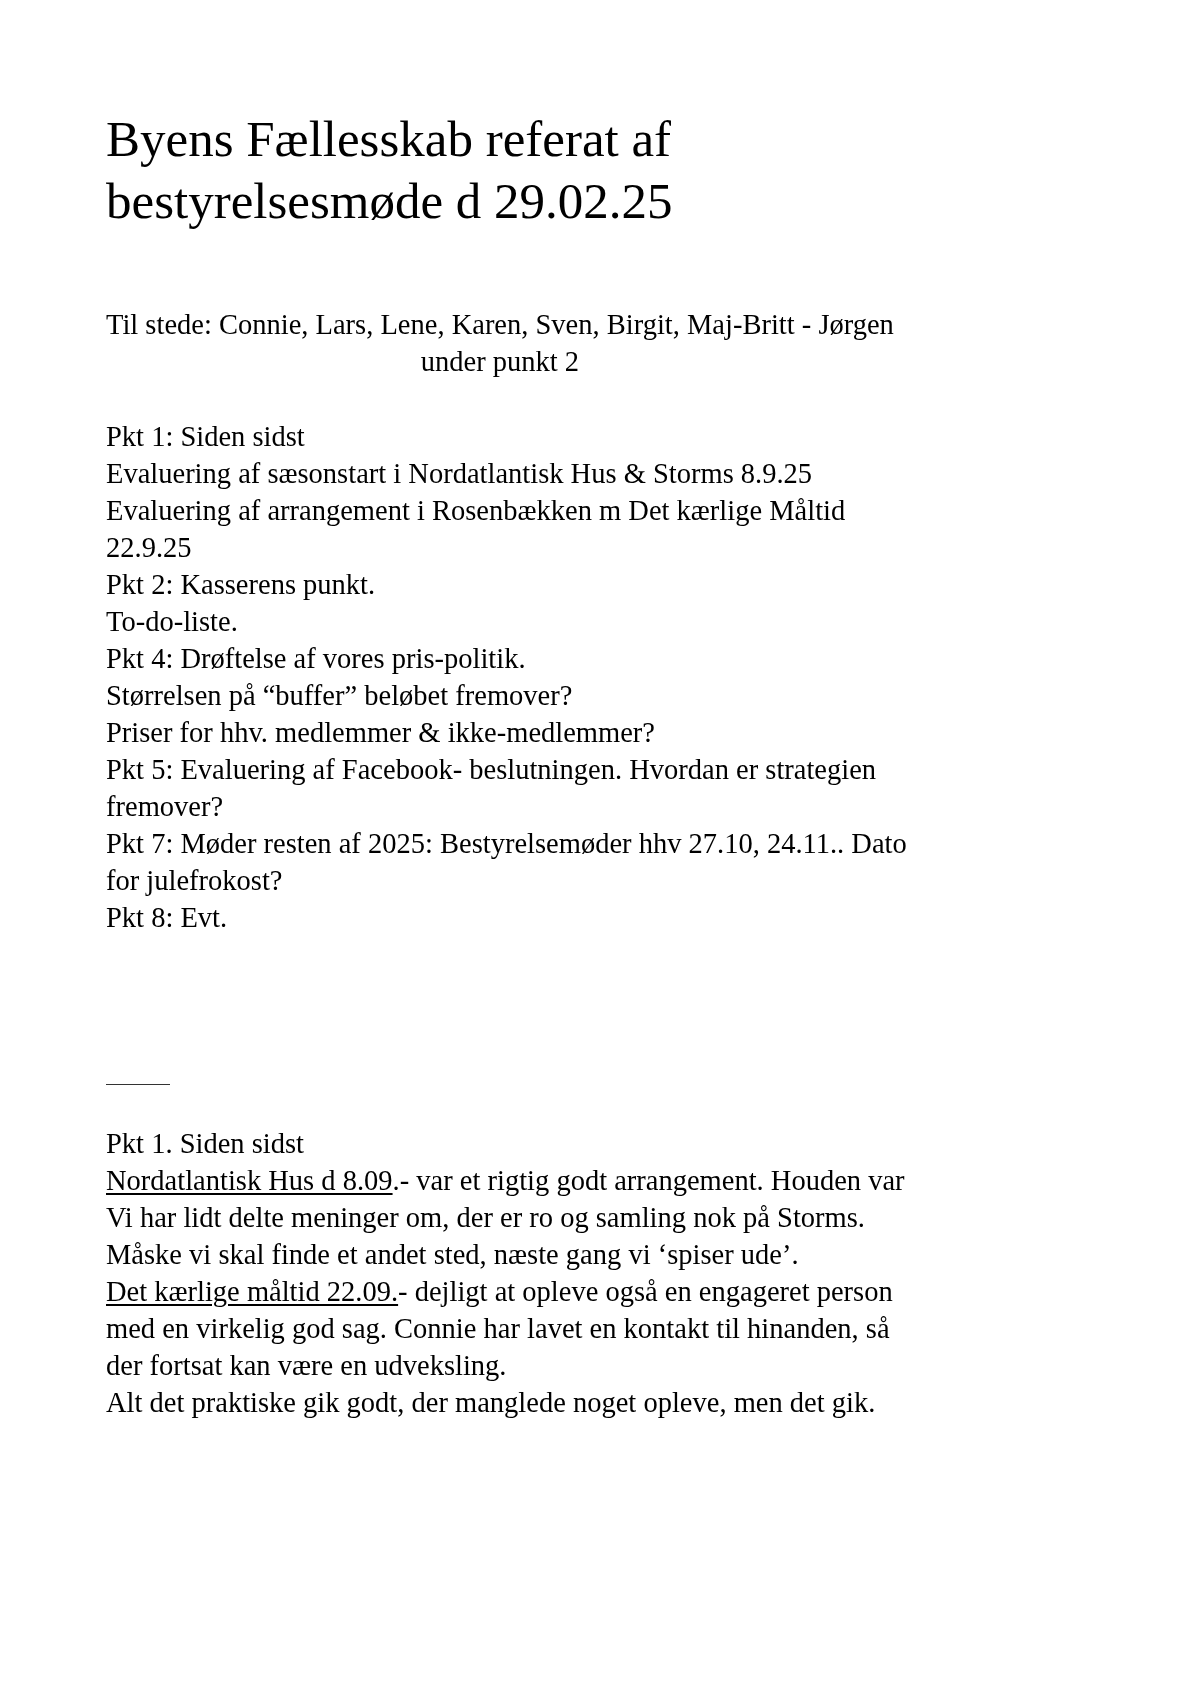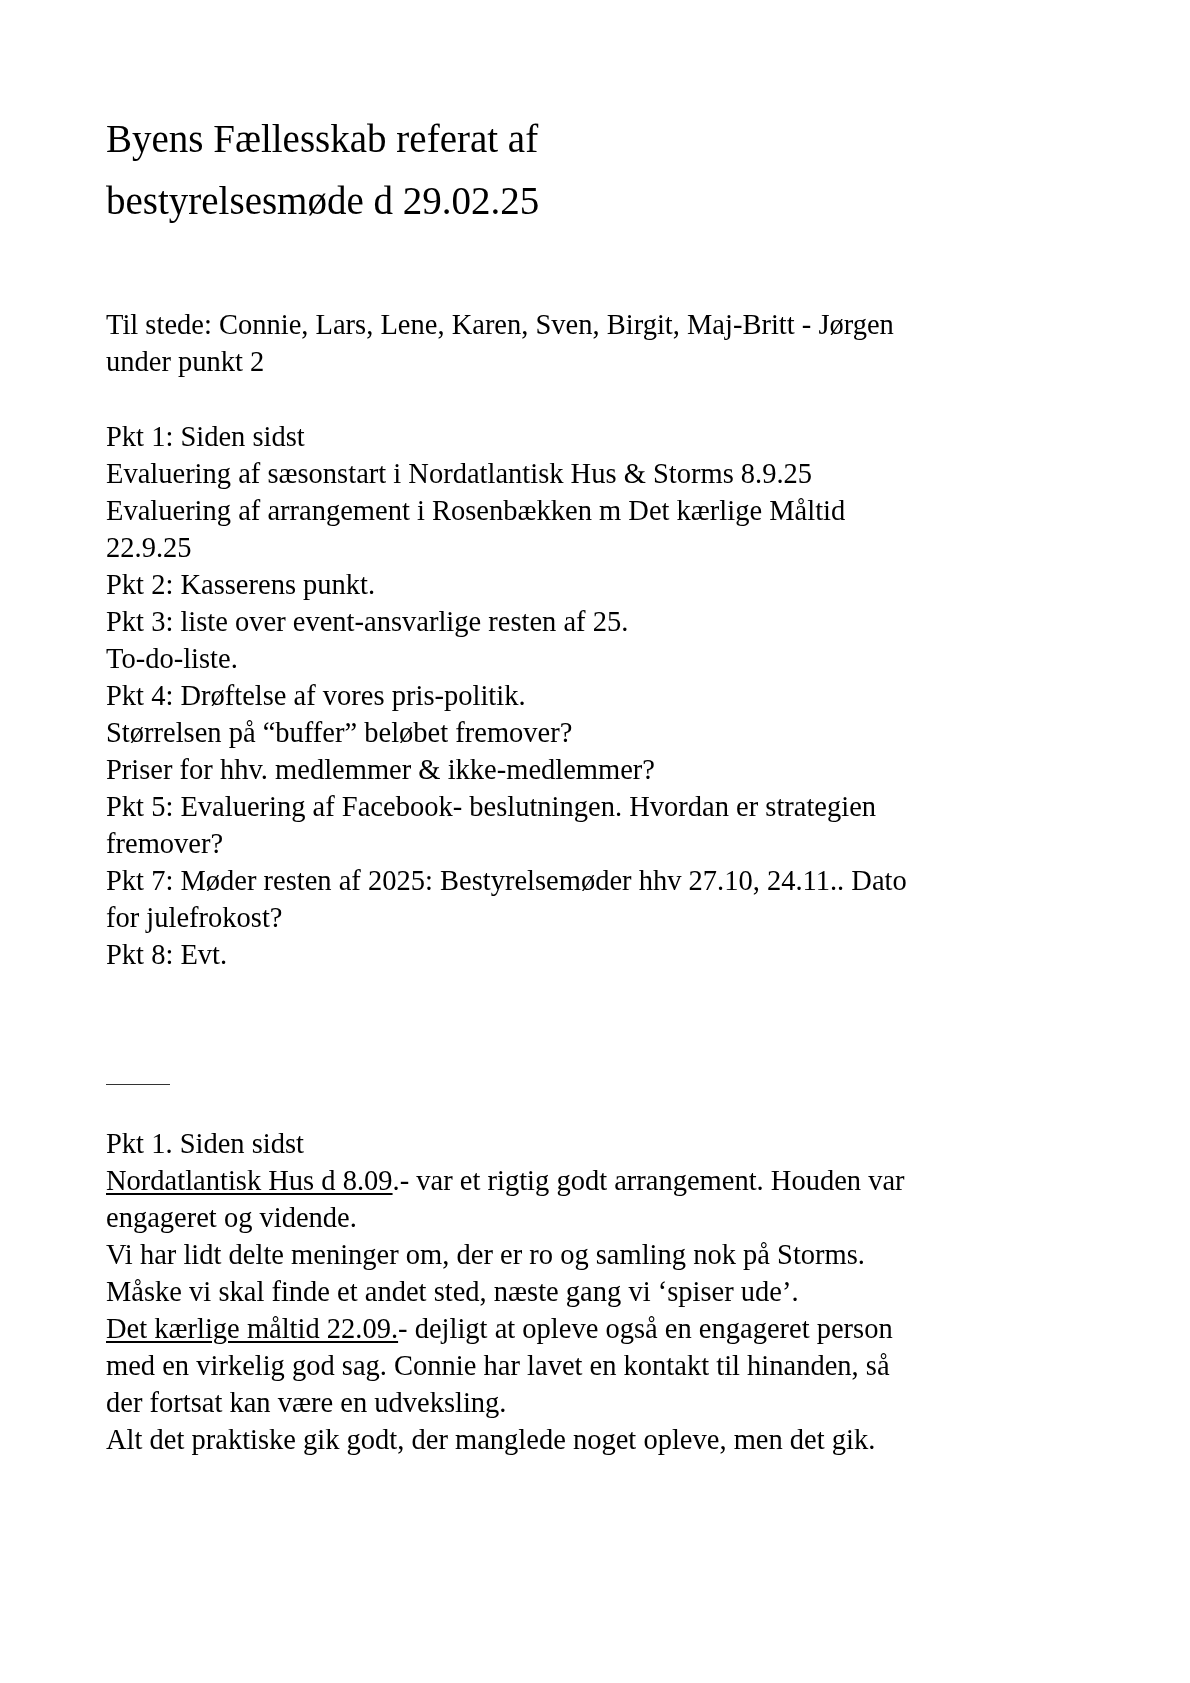--- a/index.html
+++ b/index.html
@@ -18,21 +18,21 @@
     .page {
       position: absolute;
       left: 106px;
       top: 0;
       width: 1000px;
     }
     .title {
       position: absolute;
       top: 108px;
       left: 0;
-      font-size: 39px;
+      font-size: 51px;
       line-height: 62px;
       font-weight: normal;
       margin: 0;
       white-space: nowrap;
     }
     .title span { display: block; }
     .body-text {
       font-size: 28.5px;
       line-height: 37px;
       white-space: nowrap;
@@ -55,49 +55,47 @@
 </head>
 <body>
 
 <div class="page">
 
   <h1 class="title">
     <span>Byens Fællesskab referat af</span>
     <span>bestyrelsesmøde d 29.02.25</span>
   </h1>
 
-  <div class="block body-text" style="top:306px;">
+  <div class="block body-text" style="top:306px;text-align:center;">
     <span class="line">Til stede: Connie, Lars, Lene, Karen, Sven, Birgit, Maj-Britt - Jørgen</span>
     <span class="line">under punkt 2</span>
   </div>
 
   <div class="block body-text" style="top:418px;">
     <span class="line">Pkt 1: Siden sidst</span>
     <span class="line">Evaluering af sæsonstart i Nordatlantisk Hus &amp; Storms 8.9.25</span>
     <span class="line">Evaluering af arrangement i Rosenbækken m Det kærlige Måltid</span>
     <span class="line">22.9.25</span>
     <span class="line">Pkt 2: Kasserens punkt.</span>
-    <span class="line">Pkt 3: liste over event-ansvarlige resten af 25.</span>
     <span class="line">To-do-liste.</span>
     <span class="line">Pkt 4: Drøftelse af vores pris-politik.</span>
     <span class="line">Størrelsen på “buffer” beløbet fremover?</span>
     <span class="line">Priser for hhv. medlemmer &amp; ikke-medlemmer?</span>
     <span class="line">Pkt 5: Evaluering af Facebook- beslutningen. Hvordan er strategien</span>
     <span class="line">fremover?</span>
     <span class="line">Pkt 7: Møder resten af 2025: Bestyrelsemøder hhv 27.10, 24.11.. Dato</span>
     <span class="line">for julefrokost?</span>
     <span class="line">Pkt 8: Evt.</span>
   </div>
 
   <div class="divider"></div>
 
   <div class="block body-text" style="top:1125px;">
     <span class="line">Pkt 1. Siden sidst</span>
     <span class="line"><span class="u">Nordatlantisk Hus d 8.09</span><span>.- var et rigtig godt arrangement. Houden var</span></span>
-    <span class="line">engageret og vidende.</span>
     <span class="line">Vi har lidt delte meninger om, der er ro og samling nok på Storms.</span>
     <span class="line">Måske vi skal finde et andet sted, næste gang vi ‘spiser ude’.</span>
     <span class="line"><span class="u">Det kærlige måltid 22.09.</span><span>- dejligt at opleve også en engageret person</span></span>
     <span class="line">med en virkelig god sag. Connie har lavet en kontakt til hinanden, så</span>
     <span class="line">der fortsat kan være en udveksling.</span>
     <span class="line">Alt det praktiske gik godt, der manglede noget opleve, men det gik.</span>
   </div>
 
 </div>
 

